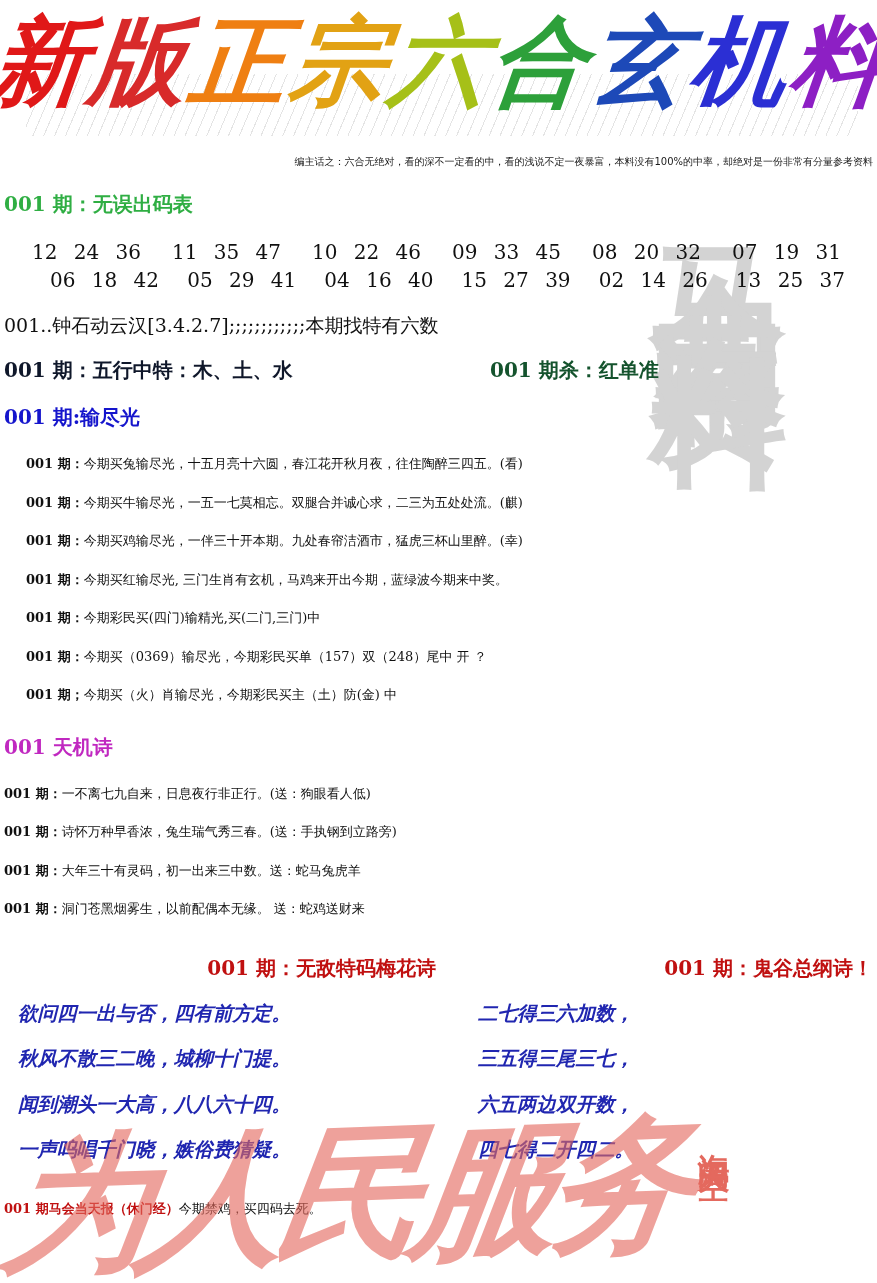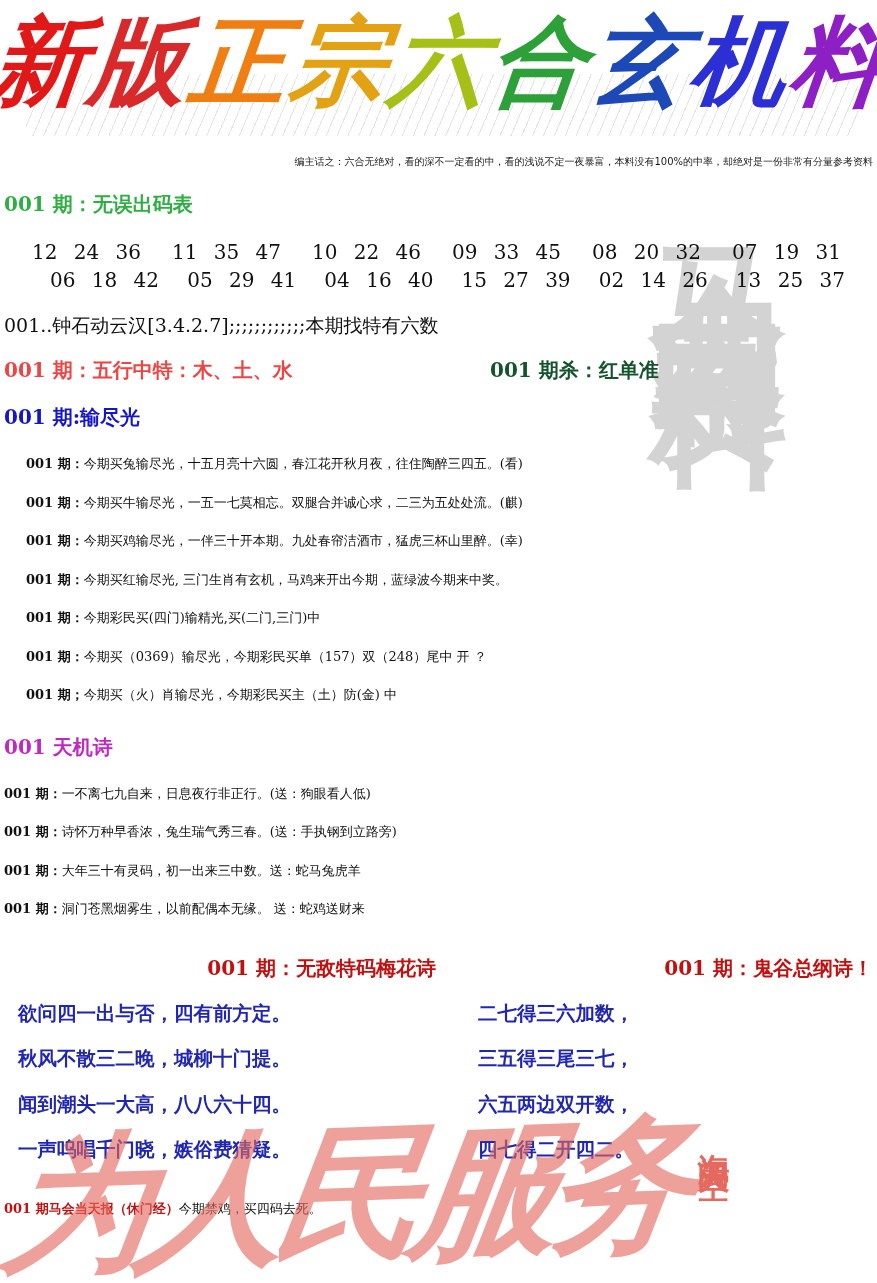--- a/index.html
+++ b/index.html
@@ -23,34 +23,34 @@
   
   .note{font-size:10px;line-height:19px;color:#1a1a1a;
     font-family:"DejaVu Sans","Liberation Sans",sans-serif;text-align:right;}
   .h-green{color:#2fae43;font-size:20px;font-weight:bold;line-height:27px;}
   .codes-row{display:flex;font-size:20px;line-height:28px;word-spacing:10px;}
   .codes-row span{width:140px;}
   .codes-row.r1{margin-left:28px;}
   .codes-row.r2{margin-left:46px;}
   .l-note{font-size:19px;line-height:25px;}
   .five{display:flex;font-size:20px;font-weight:bold;line-height:27px;}
-  .five .lft{color:#ef4444;width:450px;}
+  .five .lft{color:#0f172a;width:450px;}
   .five .rgt{color:#14532d;margin-left:36px;}
   .h-blue{color:#1515cc;font-size:20px;font-weight:bold;line-height:27px;}
   .ln{font-size:13px;line-height:25.5px;}
   .ln .hd{font-weight:bold;}
   .indent{padding-left:22px;}
   .h-mag{color:#c028c0;font-size:20px;font-weight:bold;line-height:27px;margin-top:26px;}
 
   
   .meihua{display:flex;}
   .mh-l{width:418px;padding-left:14px;}
   .mh-r{flex:1;}
   .mh-title{color:#c01010;font-weight:bold;font-size:20px;line-height:26px;text-align:right;}
-  .mh-line{color:#2026b0;font-weight:bold;font-size:19.5px;line-height:26px;}
+  .mh-line{color:#2026b0;font-weight:bold;font-size:19.5px;line-height:26px;font-style:italic;}
   .mh-r .mh-line{padding-left:42px;}
 
   .red-label{color:#c01010;font-weight:bold;text-align:center;}
 
   
   .wm-center{position:absolute;left:634px;top:142px;z-index:0;
     writing-mode:vertical-rl;text-orientation:upright;
     font-size:138px;line-height:172px;letter-spacing:20px;
     color:#a8a8a8;opacity:.5;font-weight:bold;}
   .wm-bottom{position:absolute;left:6px;top:1096px;z-index:2;

